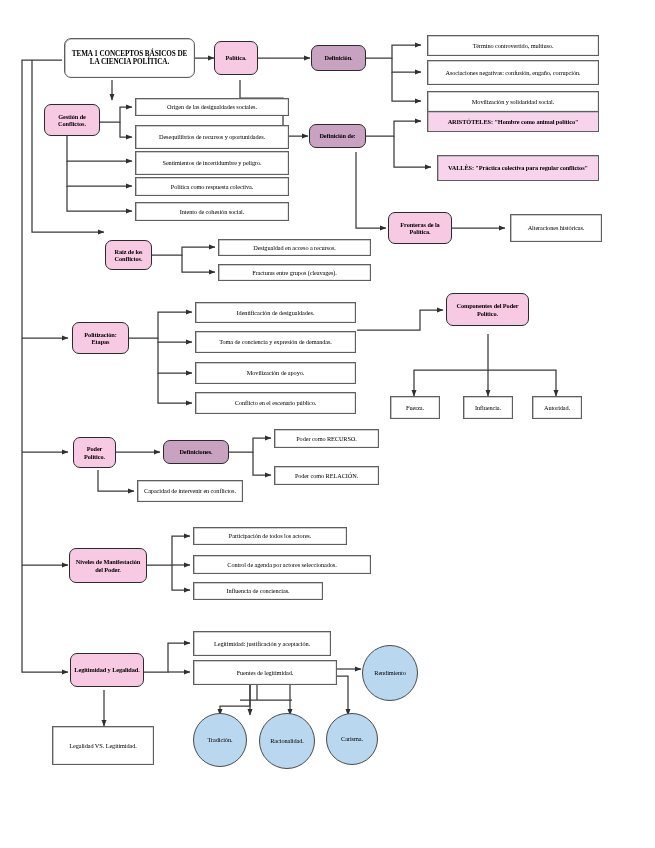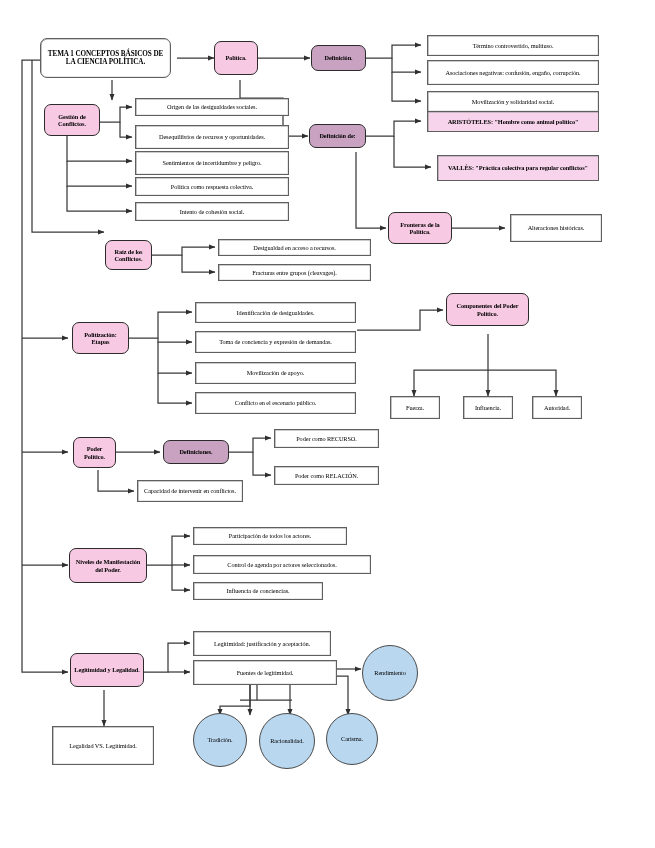--- a/index.html
+++ b/index.html
@@ -144,21 +144,21 @@
 
       <path d="M337,676 L348,676 L348,706 L348,715"></path>
     </g>
 
     <g fill="none" stroke="#3a3a3a" stroke-width="1.25">
       <path d="M257,685 L257,700"></path>
       <path d="M240,700 L292,700"></path>
     </g>
   </svg>
 
-  <div class="node rect title" style="left:40px;top:38px;width:131px;height:40px;border-radius:7px;text-align:center;">TEMA 1 CONCEPTOS BÁSICOS DE LA CIENCIA POLÍTICA.</div>
+  <div class="node rect title" style="left:64px;top:38px;width:131px;height:40px;border-radius:7px;text-align:center;">TEMA 1 CONCEPTOS BÁSICOS DE LA CIENCIA POLÍTICA.</div>
 
   <div class="node pink" style="left:214px;top:41px;width:44px;height:34px;">Política.</div>
 
   <div class="node mauve" style="left:311px;top:45px;width:55px;height:26px;">Definición.</div>
 
   <div class="node rect" style="left:427px;top:35px;width:172px;height:21px;">Término controvertido, multiuso.</div>
 
   <div class="node rect" style="left:427px;top:60px;width:172px;height:25px;">Asociaciones negativas: confusión, engaño, corrupción.</div>
 
   <div class="node rect" style="left:427px;top:91px;width:172px;height:21px;">Movilización y solidaridad social.</div>

